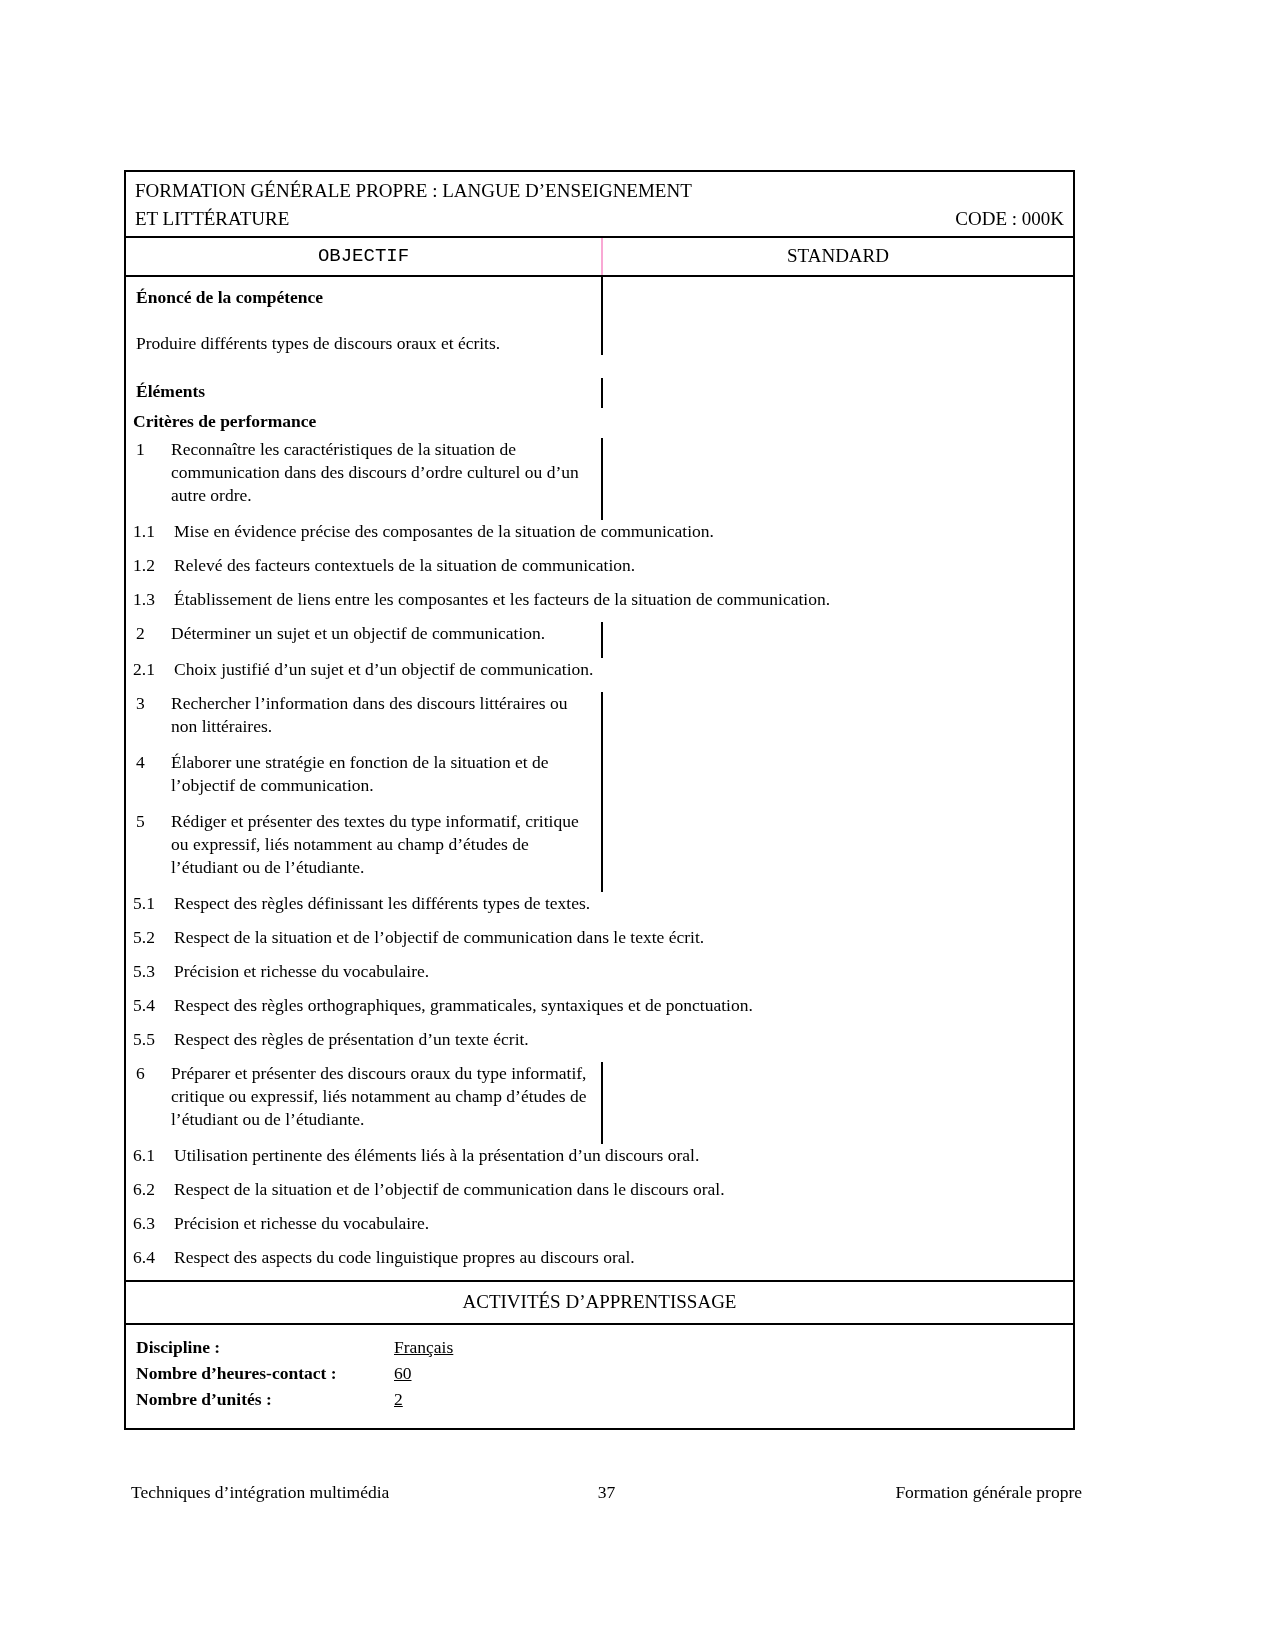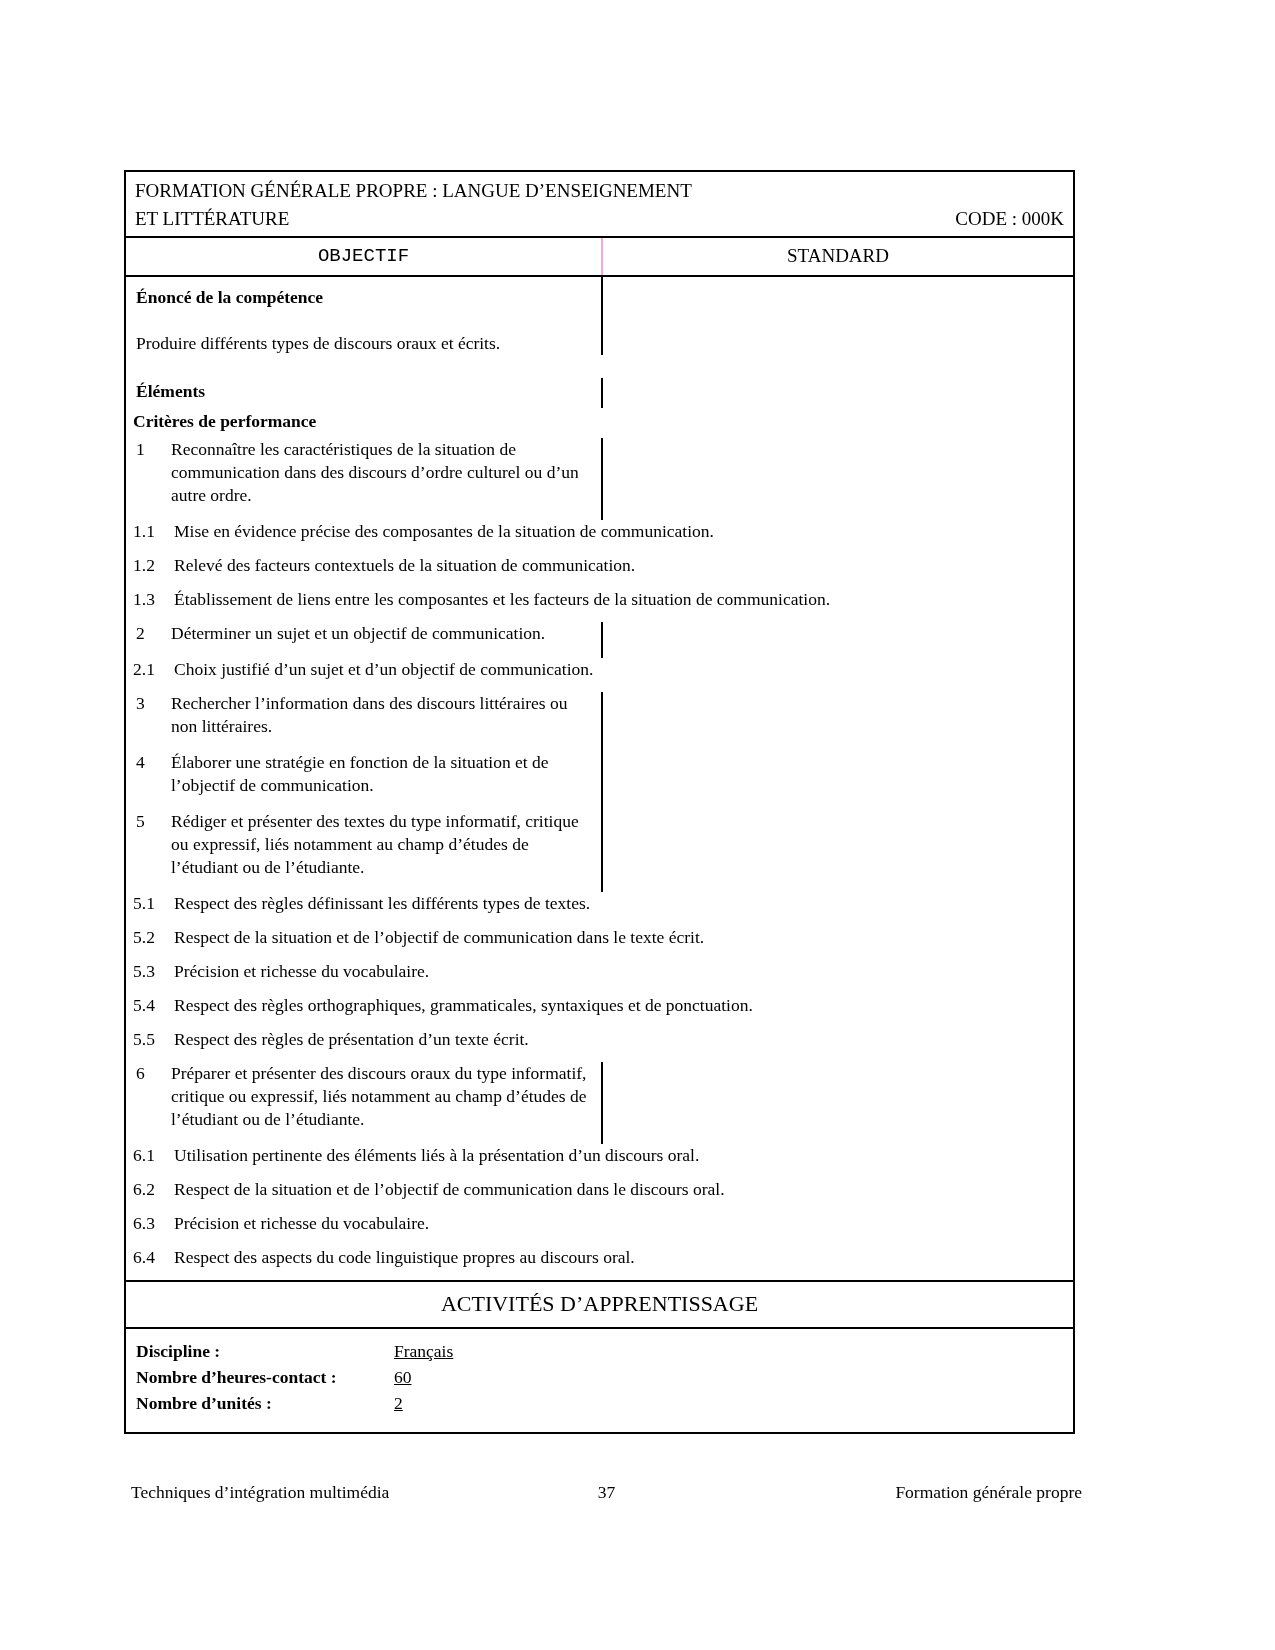--- a/index.html
+++ b/index.html
@@ -54,21 +54,21 @@
 
   .cr-item { display: flex; line-height: 23px; margin-bottom: 11px; }
   .cr-num  { flex: 0 0 41px; }
   .cr-text { flex: 1; }
 
   
   .activities-header {
     border-top: 2px solid #000;
     border-bottom: 2px solid #000;
     text-align: center;
-    font-size: 22px;
+    font-size: 19px;
     padding: 9px 0 10px 0;
   }
 
   
   .discipline-block { padding: 9px 10px 16px 10px; }
   .disc-row { display: flex; line-height: 26px; }
   .disc-label { width: 258px; font-weight: bold; }
   .disc-value { flex: 1; text-decoration: underline; }
 
   

